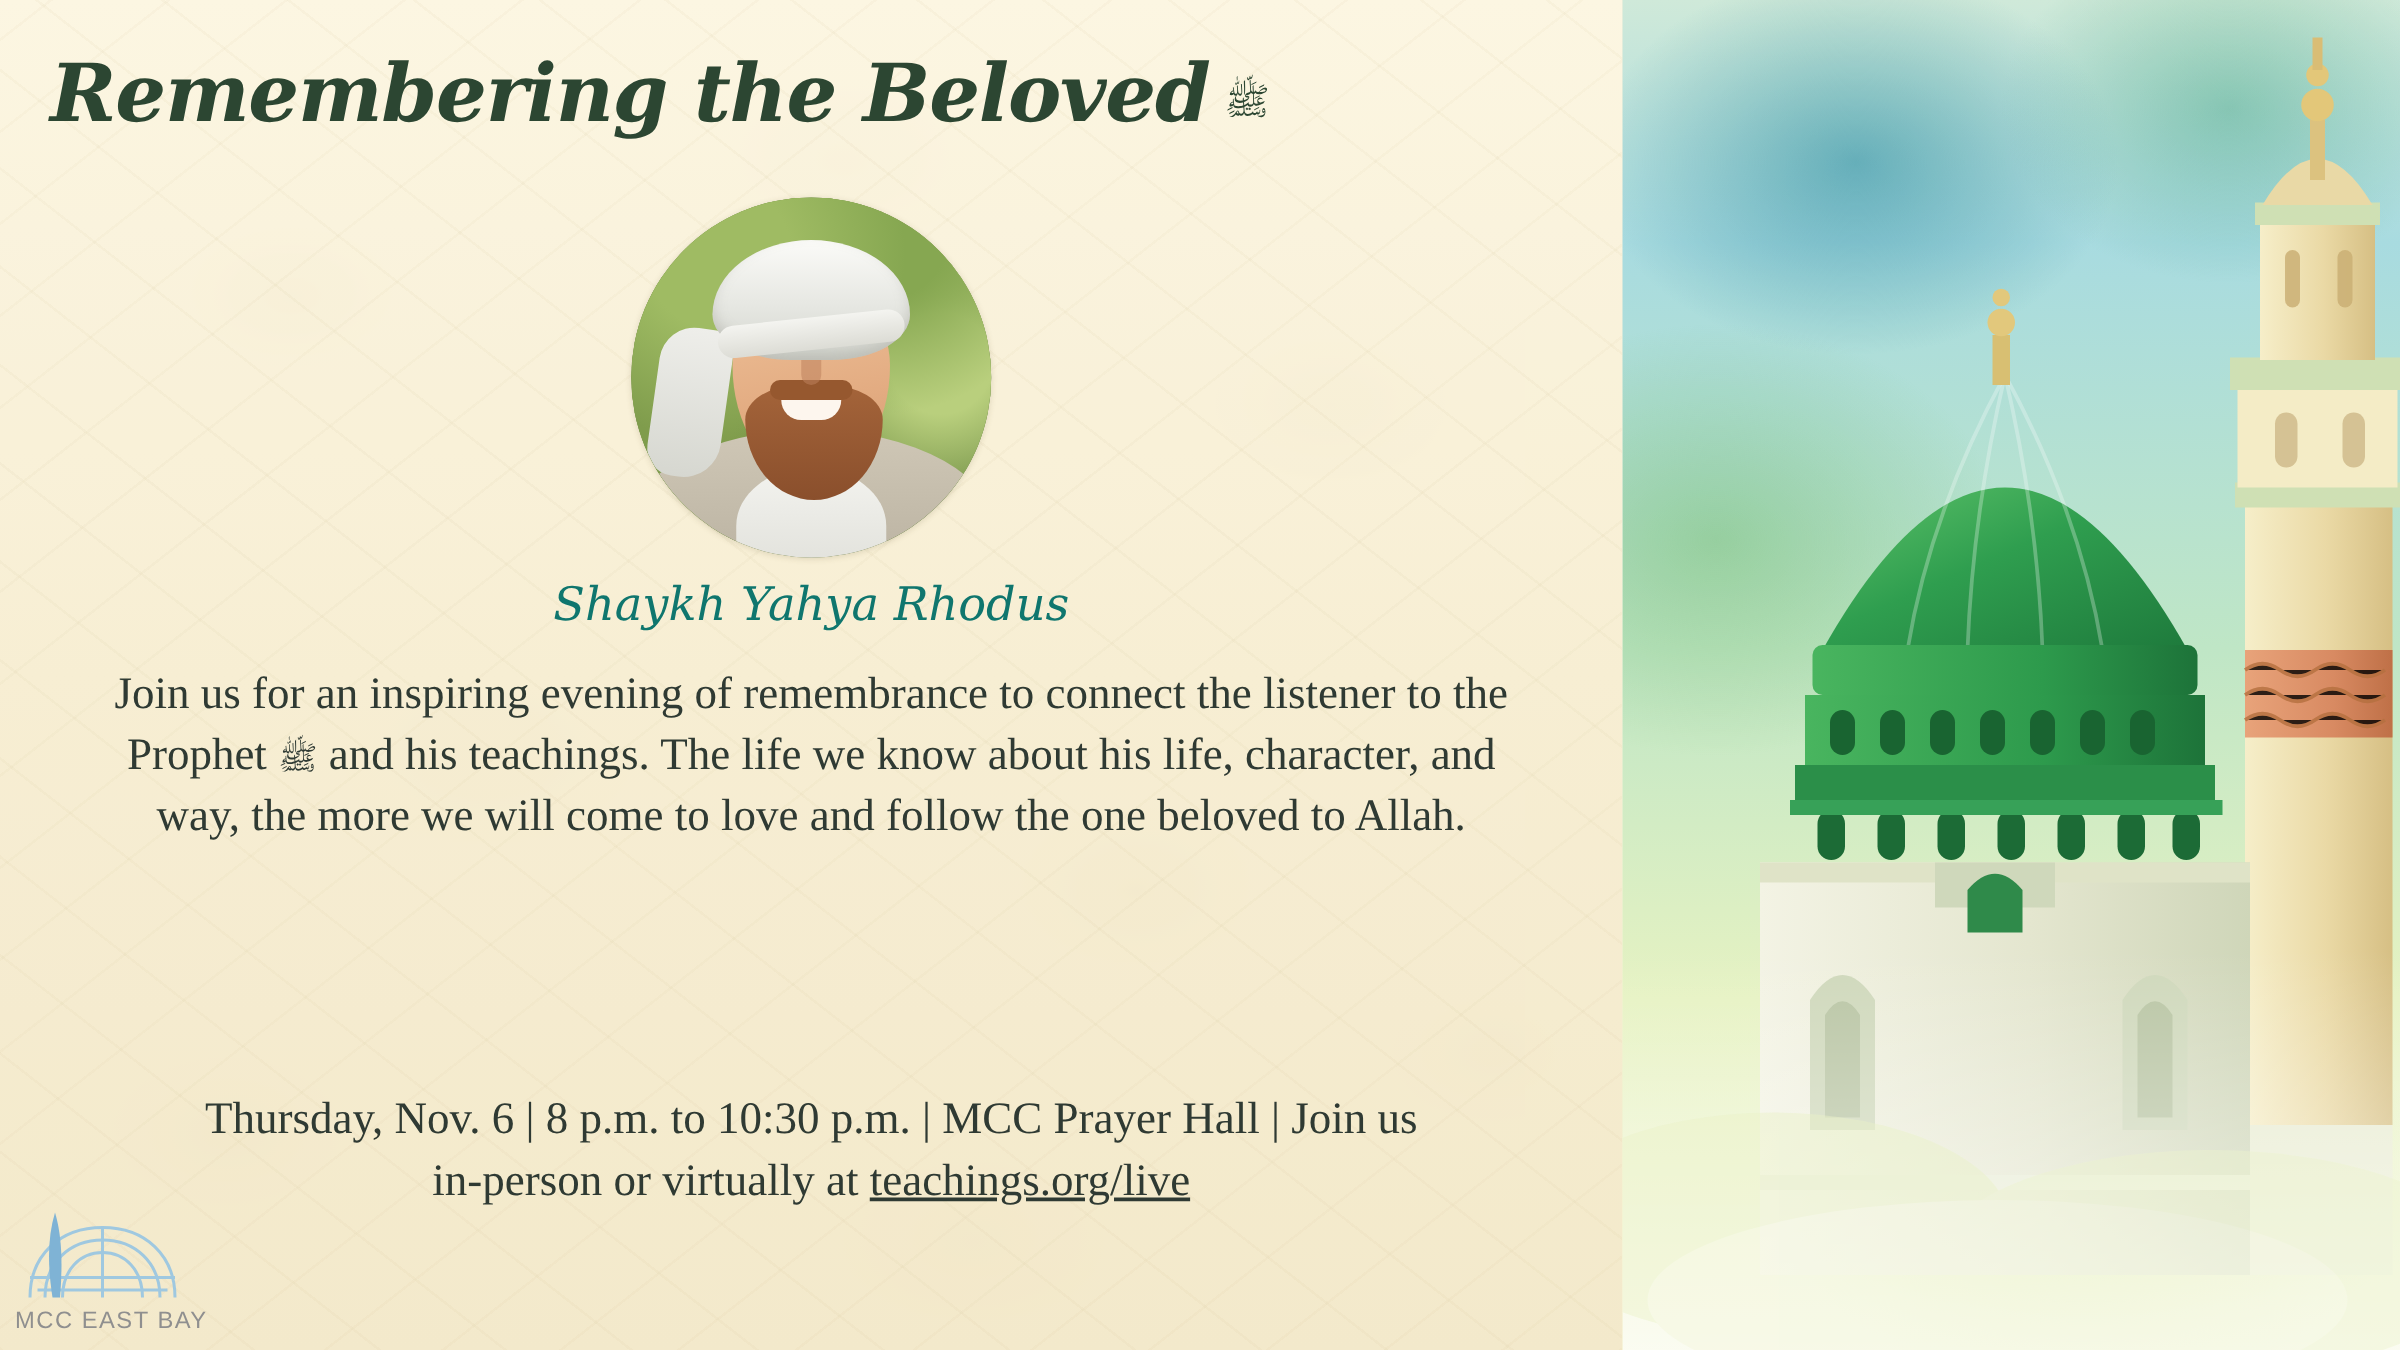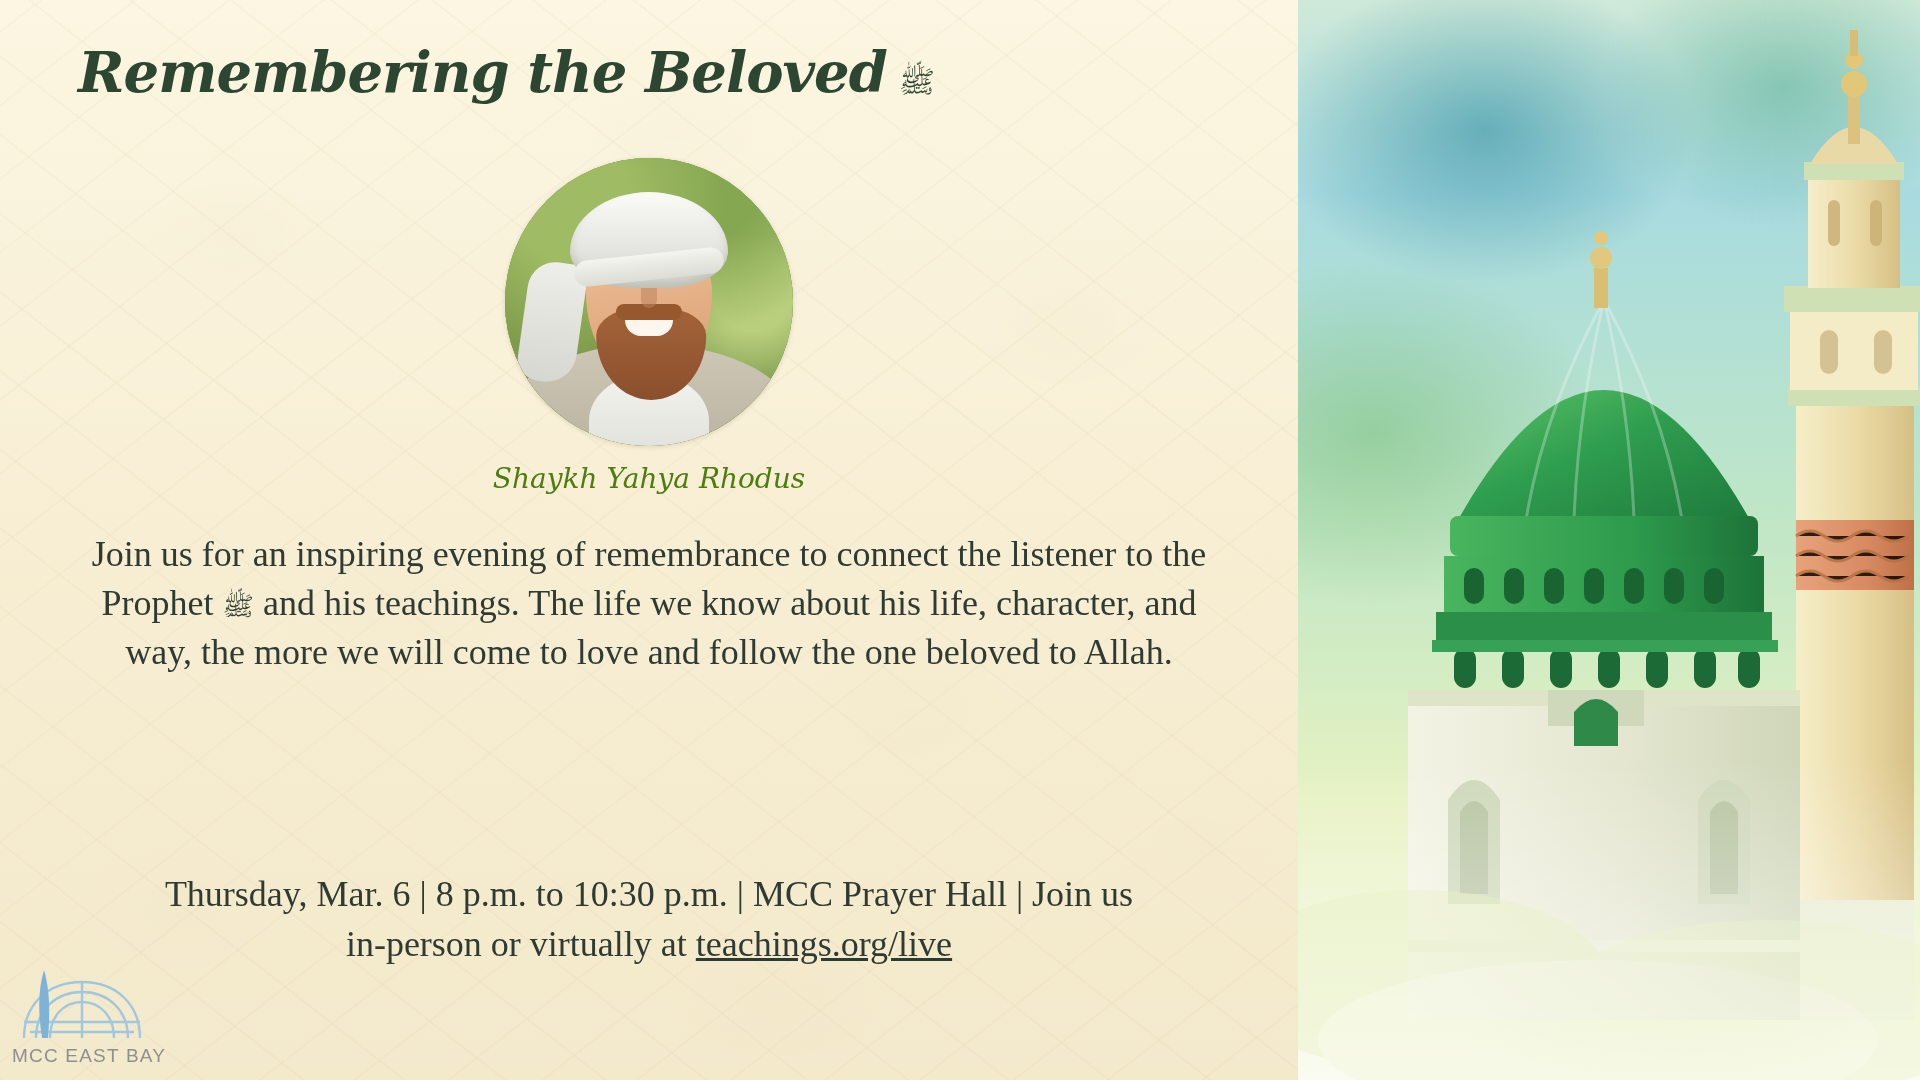--- a/index.html
+++ b/index.html
@@ -72,26 +72,25 @@
     display: flex;
     align-items: flex-start;
     justify-content: flex-start;
     padding-left: 40px;
     box-sizing: border-box;
   }
   .title {
     font-family: "DejaVu Serif", serif;
     font-weight: bold;
     font-style: italic;
-    font-size: 56px;
+    font-size: 64px;
     line-height: 1.0;
     letter-spacing: -1px;
     color: #2c4632;
     white-space: nowrap;
-    margin-left: 38px;
   }
   .salawat-title {
     font-size: 30px;
     line-height: 1.05;
     color: #2c4632;
     margin-left: 12px;
     margin-top: 22px;
     font-family: "DejaVu Sans", sans-serif;
     white-space: nowrap;
   }
@@ -232,22 +231,22 @@
     background: rgba(190,130,92,0.55);
   }
 
   .speaker-name {
     position: absolute;
     left: 0; right: 0;
     top: 462px;
     text-align: center;
     font-family: "DejaVu Serif", serif;
     font-style: italic;
-    font-size: 28px;
-    color: #4d7c0f;
+    font-size: 37px;
+    color: #0f766e;
   }
 
   
   .body-text {
     position: absolute;
     left: 50%;
     transform: translateX(-50%);
     top: 530px;
     width: 1140px;
     text-align: center;
@@ -352,21 +351,21 @@
 
       <div class="speaker-name">Shaykh Yahya Rhodus</div>
 
       <div class="body-text">
         <span>Join us for an inspiring evening of remembrance to connect the listener to the Prophet</span>
         <span class="salawat-inline">ﷺ</span>
         <span>and his teachings. The life we know about his life, character, and way, the more we will come to love and follow the one beloved to Allah.</span>
       </div>
 
       <div class="details">
-        <div>Thursday, Mar. 6 | 8 p.m. to 10:30 p.m. | MCC Prayer Hall | Join us</div>
+        <div>Thursday, Nov. 6 | 8 p.m. to 10:30 p.m. | MCC Prayer Hall | Join us</div>
         <div>
           <span>in-person or virtually at </span><span class="link">teachings.org/live</span>
         </div>
       </div>
 
       <div class="logo">
         <svg viewBox="0 0 176 112" width="176" height="112" aria-hidden="true">
           <g fill="none" stroke="#7fb3d5" stroke-width="2.4">
             <path d="M16 78 C 16 44, 40 22, 74 22 C 108 22, 132 44, 132 78" stroke="#9fc8e0"></path>
             <path d="M28 78 C 28 50, 48 32, 74 32 C 100 32, 120 50, 120 78" stroke="#9fc8e0"></path>

